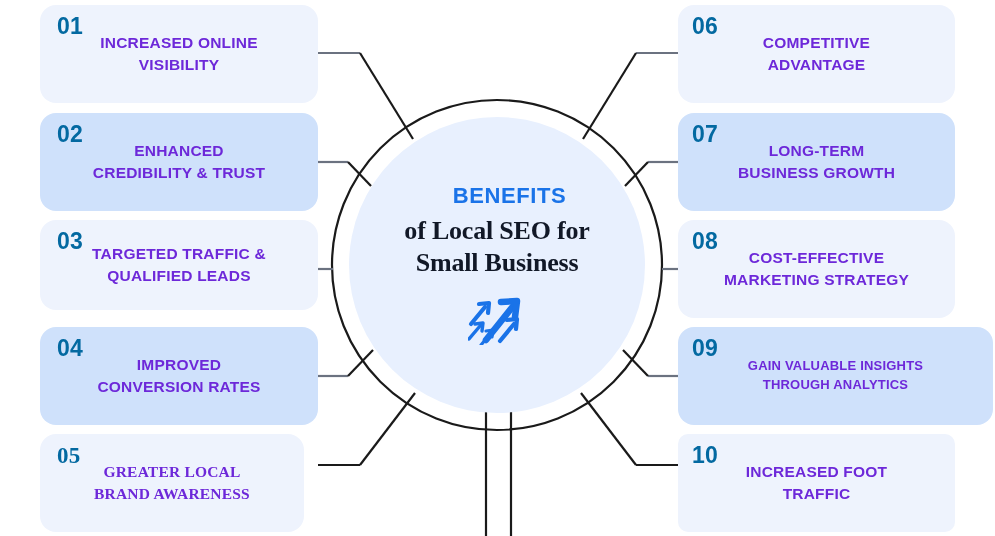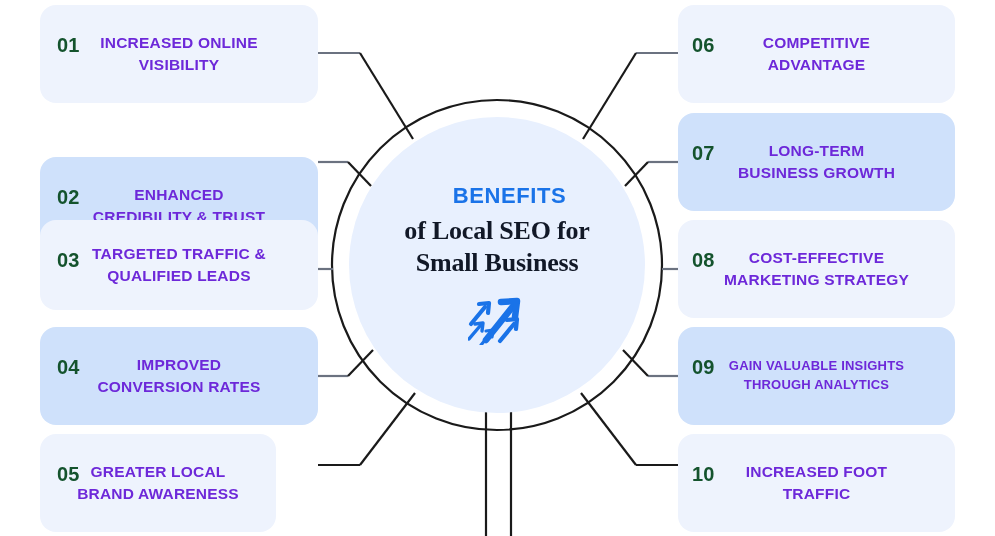--- a/index.html
+++ b/index.html
@@ -19,24 +19,24 @@
     position:absolute;
     border-radius:16px;
     box-sizing:border-box;
     z-index:2;
   }
   .card.shade-a{background:#eef3fd;}
   .card.shade-b{background:#cfe1fb;}
 
   .card .num{
     position:absolute;
-    top:30px;
-    font-size:20px;
+    top:10px;
+    font-size:23px;
     font-weight:bold;
-    color:#14532d;
+    color:#0369a1;
     letter-spacing:.2px;
     line-height:1;
   }
   .card.left .num{left:17px;}
   .card.right .num{left:14px;}
 
   .card .label{
     position:absolute;
     left:0;right:0;
     top:50%;
@@ -128,39 +128,39 @@
       <line x1="636" y1="465" x2="581" y2="393" stroke="#1a1a1a"></line>
     </g>
   </svg>
 
   <div class="card left shade-a" style="left:40px;top:5px;width:278px;height:98px;">
     <div class="num">01</div>
     <div class="label">INCREASED ONLINE
 VISIBILITY</div>
   </div>
 
-  <div class="card left shade-b" style="left:40px;top:113px;width:278px;height:98px;margin-top:44px;">
+  <div class="card left shade-b" style="left:40px;top:113px;width:278px;height:98px;">
     <div class="num">02</div>
     <div class="label">ENHANCED
 CREDIBILITY &amp; TRUST</div>
   </div>
 
   <div class="card left shade-a" style="left:40px;top:220px;width:278px;height:90px;">
     <div class="num">03</div>
     <div class="label">TARGETED TRAFFIC &amp;
 QUALIFIED LEADS</div>
   </div>
 
   <div class="card left shade-b" style="left:40px;top:327px;width:278px;height:98px;">
     <div class="num">04</div>
     <div class="label">IMPROVED
 CONVERSION RATES</div>
   </div>
 
-  <div class="card left shade-a" style="left:40px;top:434px;width:236px;height:98px;">
+  <div class="card left shade-a" style="left:40px;top:434px;width:264px;height:98px;font-family:Liberation Serif, serif;">
     <div class="num">05</div>
     <div class="label">GREATER LOCAL
 BRAND AWARENESS</div>
   </div>
 
   <div class="card right shade-a" style="left:678px;top:5px;width:277px;height:98px;">
     <div class="num">06</div>
     <div class="label">COMPETITIVE
 ADVANTAGE</div>
   </div>
@@ -170,27 +170,27 @@
     <div class="label">LONG-TERM
 BUSINESS GROWTH</div>
   </div>
 
   <div class="card right shade-a" style="left:678px;top:220px;width:277px;height:98px;">
     <div class="num">08</div>
     <div class="label">COST-EFFECTIVE
 MARKETING STRATEGY</div>
   </div>
 
-  <div class="card right shade-b wide-label" style="left:678px;top:327px;width:277px;height:98px;">
+  <div class="card right shade-b wide-label" style="left:678px;top:327px;width:315px;height:98px;">
     <div class="num">09</div>
     <div class="label">GAIN VALUABLE INSIGHTS
 THROUGH ANALYTICS</div>
   </div>
 
-  <div class="card right shade-a" style="left:678px;top:434px;width:277px;height:98px;">
+  <div class="card right shade-a" style="left:678px;top:434px;width:277px;height:98px;border-radius:10px;">
     <div class="num">10</div>
     <div class="label">INCREASED FOOT
 TRAFFIC</div>
   </div>
 
   <div id="hub">
     <div id="hub-inner"></div>
     <div id="hub-content">
       <div id="hub-kicker">BENEFITS</div>
       <div id="hub-title">of Local SEO for

